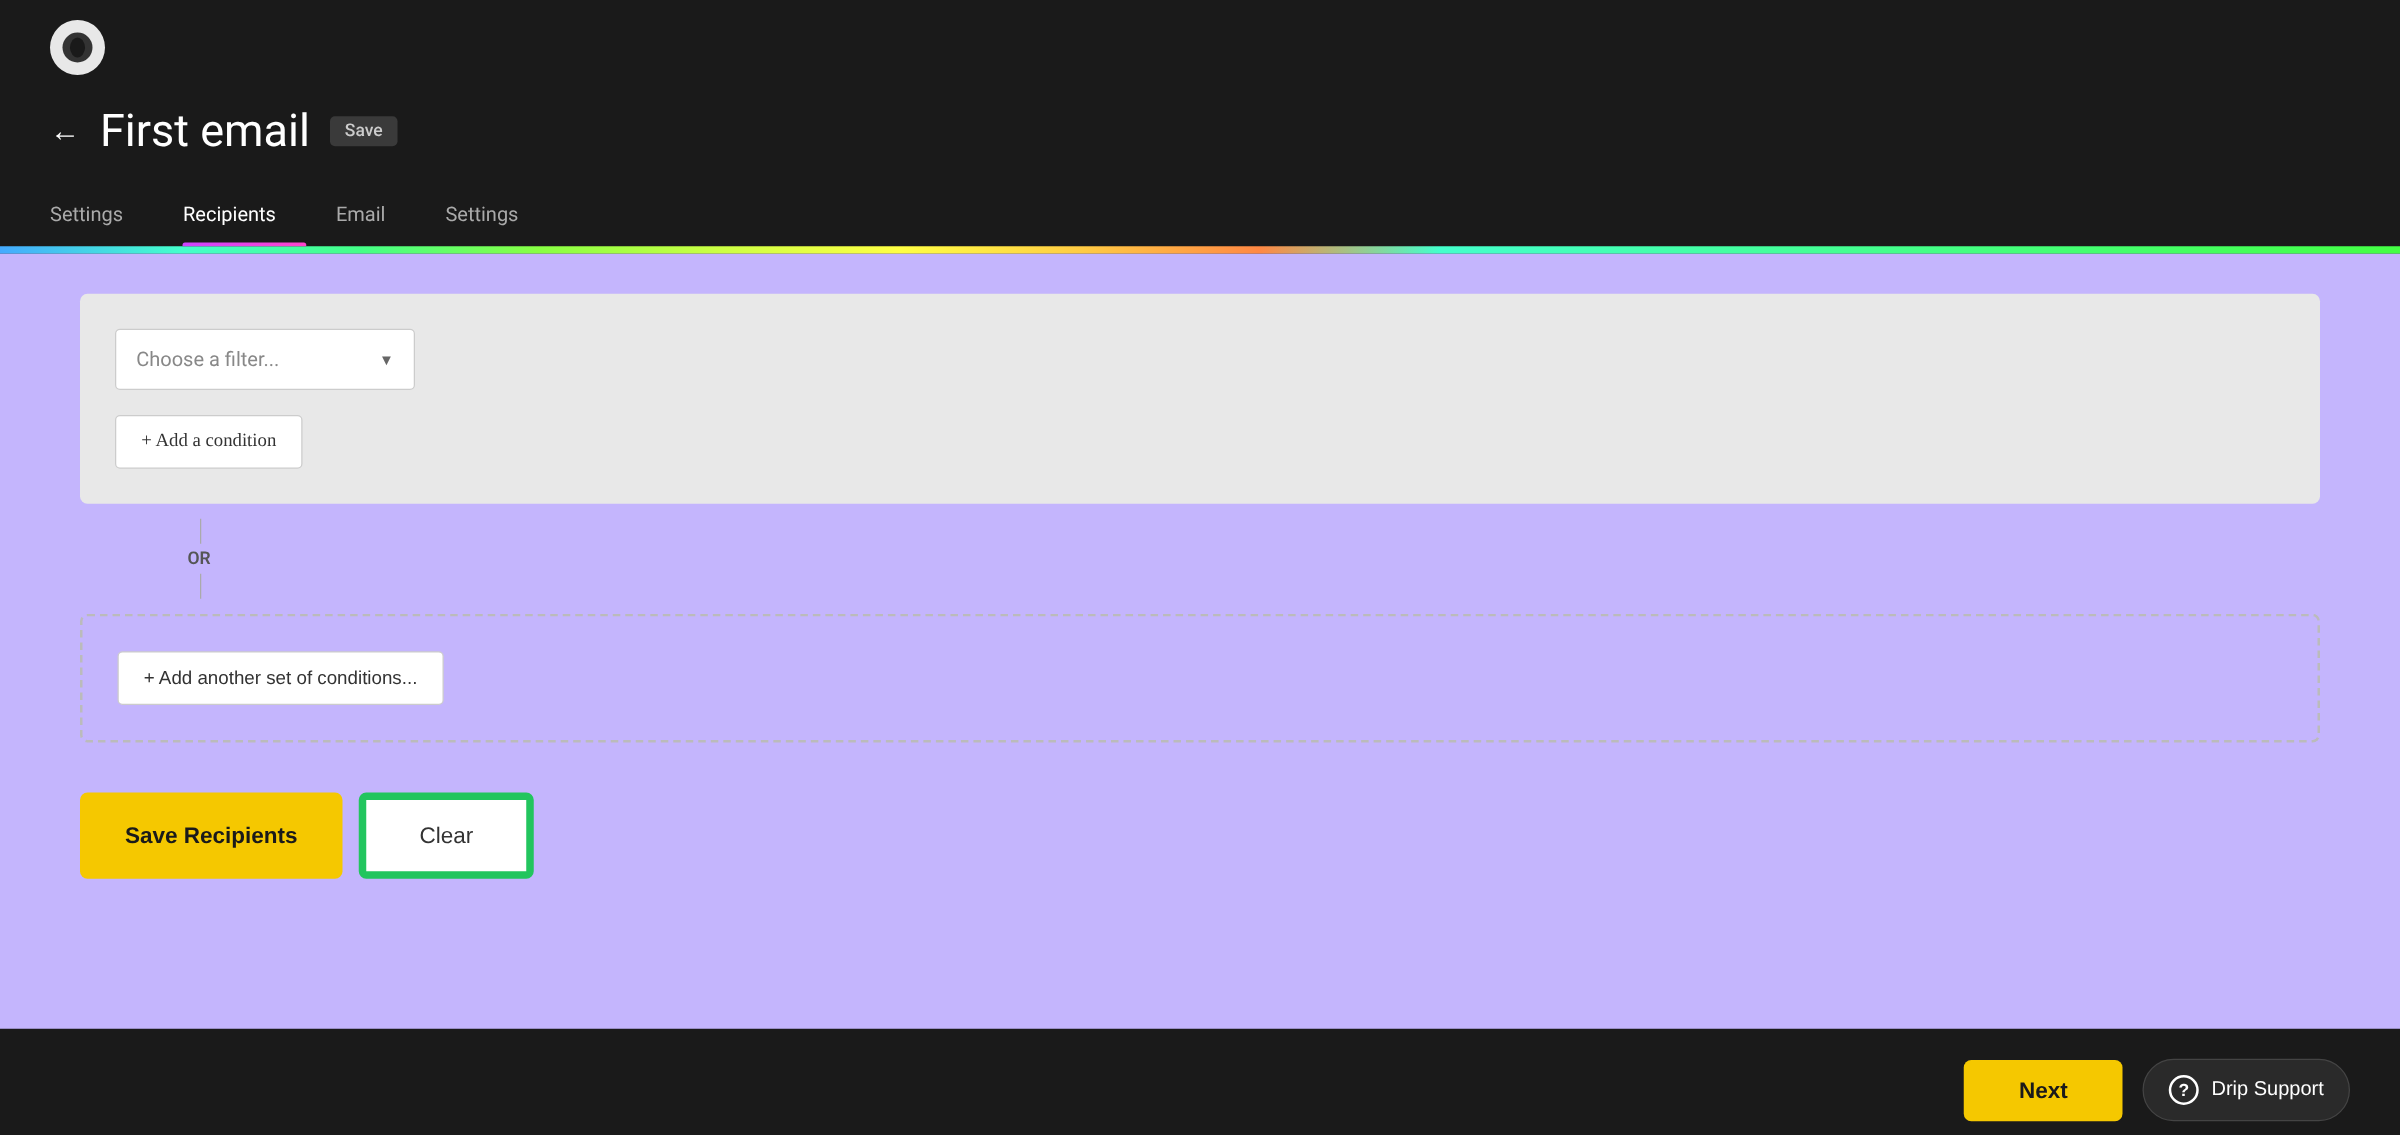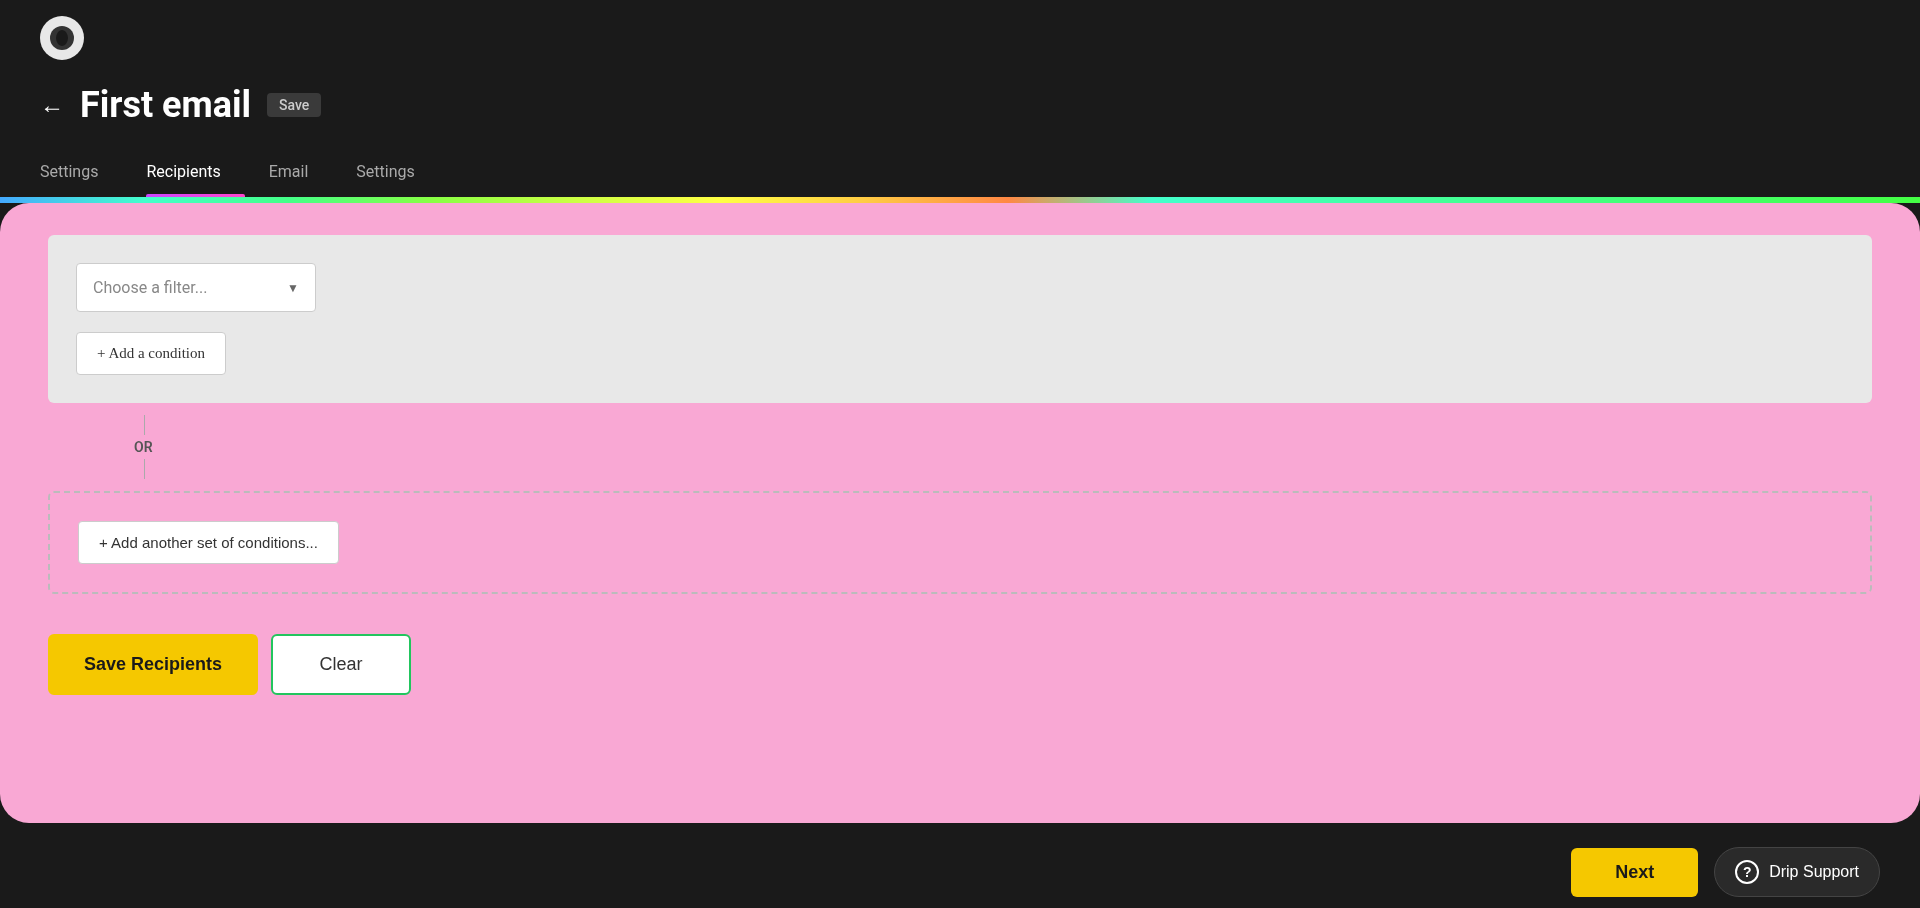--- a/index.html
+++ b/index.html
@@ -51,21 +51,21 @@
 
     .back-arrow {
       color: #ffffff;
       font-size: 24px;
       cursor: pointer;
       text-decoration: none;
     }
 
     .page-title {
       font-size: 36px;
-      font-weight: 700;
+      font-weight: 400;
       color: #ffffff;
     }
 
     .draft-badge {
       background-color: #3a3a3a;
       color: #cccccc;
       font-size: 14px;
       padding: 4px 12px;
       border-radius: 4px;
       font-weight: 500;
@@ -104,24 +104,23 @@
 
     
     .gradient-bar {
       height: 6px;
       background: linear-gradient(to right, #44aaff, #44ffcc, #44ff88, #88ff44, #ccff44, #ffff44, #ffcc44, #ff8844, #44ffcc 60%, #44ff44 100%);
       width: 100%;
     }
 
     
     .main-content {
-      background-color: #f9a8d4;
-      padding: 32px 48px;
+      background-color: #c4b5fd;
+      padding: 32px 64px;
       min-height: 620px;
-      border-radius: 29px;
     }
 
     
     .filter-group {
       background-color: #e8e8e8;
       border-radius: 6px;
       padding: 28px;
       margin-bottom: 0;
     }
 
@@ -221,21 +220,21 @@
       padding: 18px 36px;
       font-size: 18px;
       font-weight: 700;
       color: #1a1a1a;
       cursor: pointer;
       min-width: 200px;
     }
 
     .clear-btn {
       background-color: #ffffff;
-      border: 2px solid #22c55e;
+      border: 6px solid #22c55e;
       border-radius: 6px;
       padding: 18px 36px;
       font-size: 18px;
       font-weight: 500;
       color: #333333;
       cursor: pointer;
       min-width: 140px;
     }
 
     

